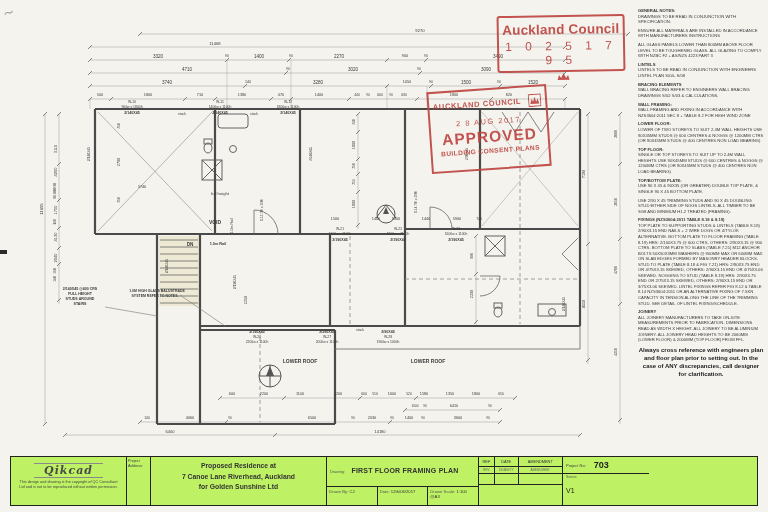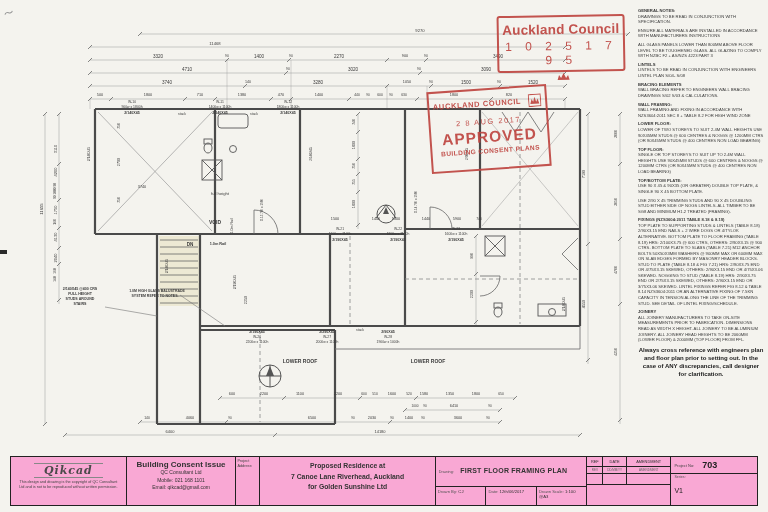--- a/index.html
+++ b/index.html
@@ -24,21 +24,21 @@
   .stamp2 .appr{font-size:15.5px;font-weight:bold;letter-spacing:1px;margin-top:2px;}
   .stamp2 .sub{font-size:6.6px;font-weight:bold;letter-spacing:.4px;margin-top:1px;}
   .logo-mini{display:inline-block;vertical-align:middle;margin-left:3px;}
   
   .notes{position:absolute;left:638px;top:8px;width:126px;height:448px;}
   .nb{font-size:4.2px;line-height:1.32;margin:0 0 3.2px;color:#3a3a3a;}
   .nb b{display:block;}
   .warning{font-size:6px;font-weight:bold;line-height:1.35;text-align:center;margin-top:3px;color:#222;}
   
   .tblock{position:absolute;left:10px;top:456px;width:748px;height:50px;border:1.4px solid #222;
-          display:flex;background:#f9a8d4;box-sizing:border-box;}
+          display:flex;background:#bef264;box-sizing:border-box;}
   .tc{border-right:1px solid #222;box-sizing:border-box;position:relative;}
   .tc:last-child{border-right:none;}
   .c-logo{width:116px;text-align:center;padding-top:3px;}
   .logo{font-family:"DejaVu Serif",serif;font-style:italic;font-weight:bold;font-size:11px;color:#4a4a4a;
         letter-spacing:1px;border-top:1px solid #888;border-bottom:1px solid #888;display:inline-block;padding:0 10px;}
   .copy{font-size:3.8px;line-height:1.3;color:#444;padding:2px 6px 0;}
   .c-issue{width:110px;text-align:center;padding-top:3px;}
   .issue-title{font-size:8px;font-weight:bold;}
   .issue-line{font-size:5px;line-height:1.5;color:#333;}
   .c-addr{width:24px;}
@@ -365,26 +365,20 @@
         <p class="nb"><b>JOINERY</b>ALL JOINERY MANUFACTURERS TO TAKE ON-SITE MEASUREMENTS PRIOR TO FABRICATION. DIMENSIONS READ AS WIDTH X HEIGHT. ALL JOINERY TO BE ALUMINIUM JOINERY. ALL JOINERY HEAD HEIGHTS TO BE 2060MM (LOWER FLOOR) &amp; 2000MM (TOP FLOOR) FROM FFL.</p>
       </div>
     <div class="warning">Always cross reference with engineers plan and floor plan prior to setting out. In the case of ANY discrepancies, call designer for clarification.</div>
   </div>
 
   <div class="tblock">
     <div class="tc c-logo">
       <div class="logo">Qikcad</div>
       <div class="copy">This design and drawing is the copyright of QC Consultant Ltd and is not to be reproduced without written permission.</div>
     </div>
-    <div class="tc c-issue">
-      <div class="issue-title">Building Consent Issue</div>
-      <div class="issue-line">QC Consultant Ltd</div>
-      <div class="issue-line">Mobile: 021 168 1101</div>
-      <div class="issue-line">Email: qikcad@gmail.com</div>
-    </div>
     <div class="tc c-addr">
       <span>Project Address:</span>
     </div>
     <div class="tc c-project">
       <div class="proj-l">Proposed Residence at</div>
       <div class="proj-l">7 Canoe Lane Riverhead, Auckland</div>
       <div class="proj-l">for Golden Sunshine Ltd</div>
     </div>
     <div class="tc c-drawing">
       <div class="dw-top">

